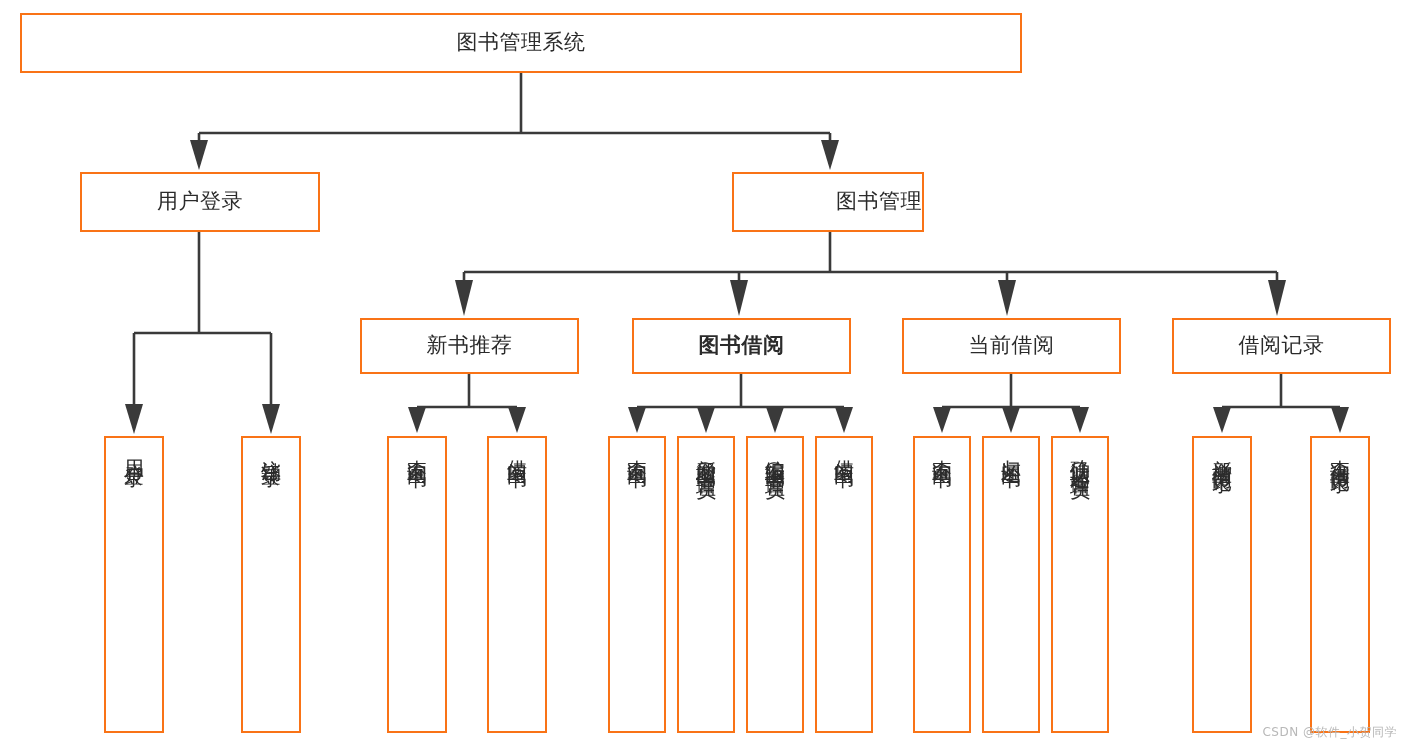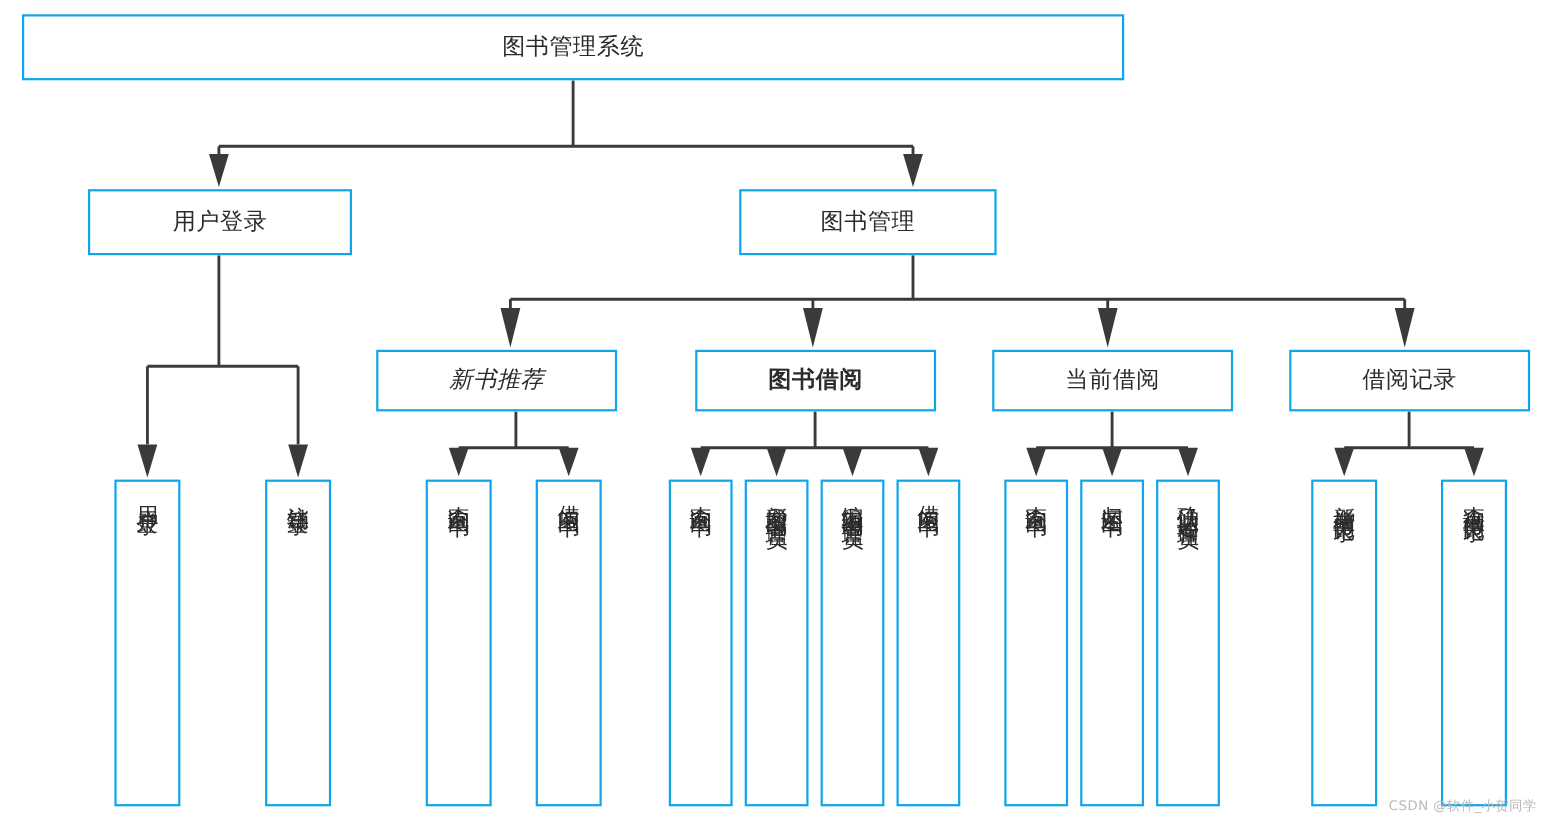--- a/index.html
+++ b/index.html
@@ -23,21 +23,21 @@
     position: absolute;
     left: 0;
     top: 0;
     width: 1405px;
     height: 747px;
     pointer-events: none;
   }
   .node {
     position: absolute;
     box-sizing: border-box;
-    border: 2px solid #0ea5e9;
+    border: 2px solid #f97316;
     background: #ffffff;
     display: flex;
     align-items: center;
     justify-content: center;
     color: #2b2b2b;
   }
   .node-label {
     font-size: 21px;
     line-height: 1.1;
     letter-spacing: 0.5px;
@@ -129,25 +129,25 @@
     <path d="M 1331 407 L 1349 407 L 1340 433 z" fill="#3a3a3a"></path>
   </svg>
 
   <div class="node" style="left:20px; top:13px; width:1002px; height:60px;">
     <span class="node-label">图书管理系统</span>
   </div>
 
   <div class="node" style="left:80px; top:172px; width:240px; height:60px;">
     <span class="node-label">用户登录</span>
   </div>
-  <div class="node" style="left:672px; top:172px; width:234px; height:60px;">
+  <div class="node" style="left:732px; top:172px; width:192px; height:60px;justify-content:flex-end;">
     <span class="node-label">图书管理</span>
   </div>
 
-  <div class="node" style="left:342px; top:318px; width:219px; height:56px;font-style:italic;">
+  <div class="node" style="left:360px; top:318px; width:219px; height:56px;">
     <span class="node-label">新书推荐</span>
   </div>
   <div class="node" style="left:632px; top:318px; width:219px; height:56px;font-weight:bold;">
     <span class="node-label">图书借阅</span>
   </div>
   <div class="node" style="left:902px; top:318px; width:219px; height:56px;">
     <span class="node-label">当前借阅</span>
   </div>
   <div class="node" style="left:1172px; top:318px; width:219px; height:56px;">
     <span class="node-label">借阅记录</span>

